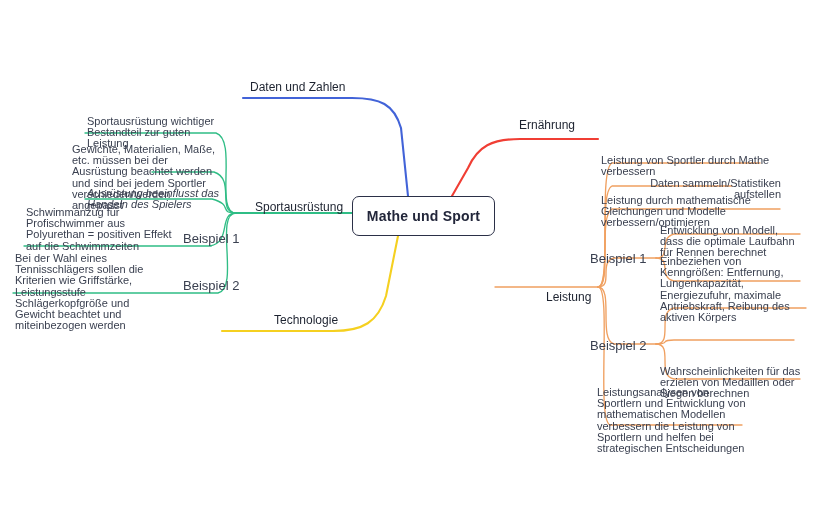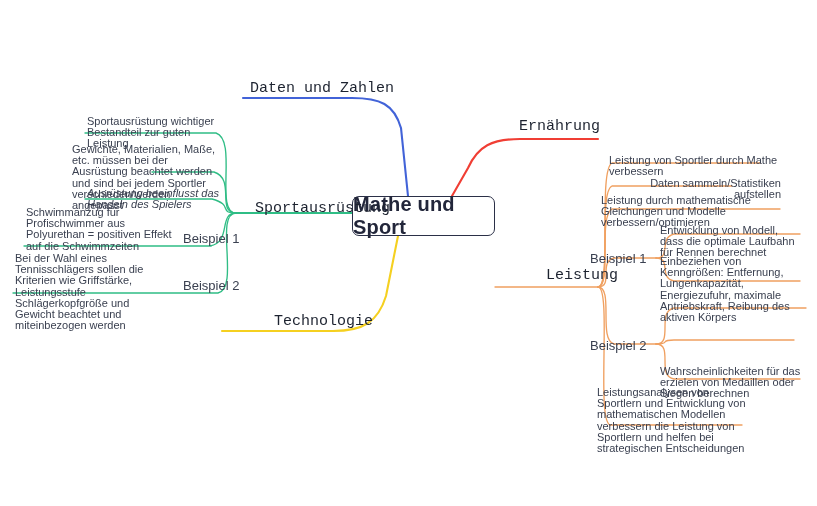--- a/index.html
+++ b/index.html
@@ -6,23 +6,23 @@
   body{width:817px;height:506px;overflow:hidden;
        font-family:"Liberation Sans","DejaVu Sans",sans-serif;
        -webkit-font-smoothing:antialiased;}
   #canvas{position:relative;width:817px;height:506px;background:#fff;}
   svg.links{position:absolute;left:0;top:0;width:817px;height:506px;pointer-events:none;}
   .node{position:absolute;box-sizing:border-box;}
   .root{
     left:352px;top:196px;width:143px;height:40px;
     border:1.6px solid #2b3047;border-radius:7px;background:#fff;
     display:flex;align-items:center;justify-content:center;
-    font-size:20px;font-weight:bold;color:#22263a;letter-spacing:.2px;
+    font-size:14px;font-weight:bold;color:#22263a;letter-spacing:.2px;
   }
-  .branch-label{font-size:15px;color:#1d2330;white-space:nowrap;font-family:Liberation Mono, monospace;}
+  .branch-label{font-size:12px;color:#1d2330;white-space:nowrap;}
   .leaf{font-size:11px;line-height:11.2px;color:#3a4050;}
   .leaf.right{text-align:left;}
   .leaf.left{text-align:left;}
   .leaf.lbl{font-size:13px;color:#3a4050;}
 </style>
 </head>
 <body>
 
 <div id="canvas">
 
@@ -82,21 +82,21 @@
   </div>
 
   <div class="node branch-label" style="left:274px;top:313px;">
     <span>Technologie</span>
   </div>
 
   <div class="node branch-label" style="left:255px;top:200px;">
     <span>Sportausrüstung</span>
   </div>
 
-  <div class="node branch-label" style="left:518px;top:267px;padding-left:28px;">
+  <div class="node branch-label" style="left:518px;top:290px;padding-left:28px;">
     <span>Leistung</span>
   </div>
 
   <div class="node leaf left" style="left:87px;top:116px;width:136px;">
     <span>Sportausrüstung wichtiger Bestandteil zur guten Leistung</span>
   </div>
 
   <div class="node leaf left" style="left:72px;top:144px;width:152px;">
     <span>Gewichte, Materialien, Maße, etc. müssen bei der Ausrüstung beachtet werden und sind bei jedem Sportler verschieden/werden angepasst</span>
   </div>
@@ -112,21 +112,21 @@
     <span>Beispiel 1</span>
   </div>
 
   <div class="node leaf left" style="left:15px;top:253px;width:150px;">
     <span>Bei der Wahl eines Tennisschlägers sollen die Kriterien wie Griffstärke, Leistungsstufe Schlägerkopfgröße und Gewicht beachtet und miteinbezogen werden</span>
   </div>
   <div class="node leaf lbl" style="left:183px;top:280px;">
     <span>Beispiel 2</span>
   </div>
 
-  <div class="node leaf right" style="left:601px;top:155px;width:180px;margin-left:8px;">
+  <div class="node leaf right" style="left:601px;top:155px;width:180px;">
     <span>Leistung  von Sportler durch Mathe verbessern</span>
   </div>
 
   <div class="node leaf right" style="left:601px;top:178px;width:180px;text-align:right;">
     <span>Daten sammeln/Statistiken aufstellen</span>
   </div>
 
   <div class="node leaf right" style="left:601px;top:195px;width:178px;">
     <span>Leistung durch mathematische Gleichungen und Modelle verbessern/optimieren</span>
   </div>

